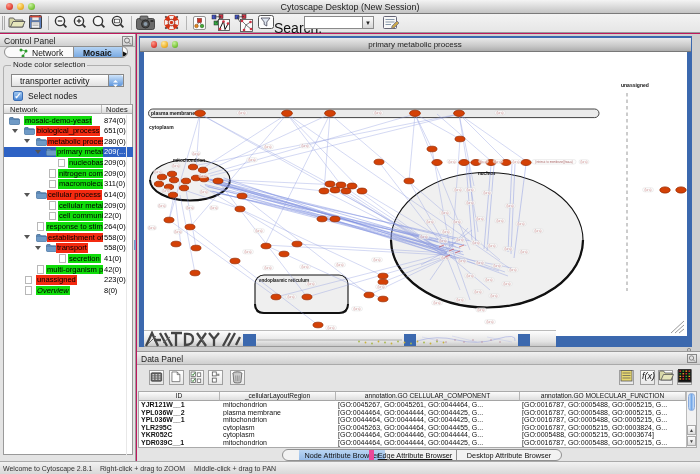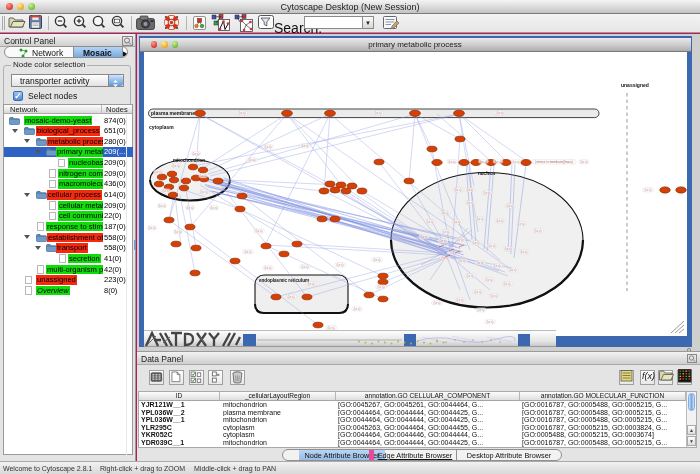--- a/index.html
+++ b/index.html
@@ -285,21 +285,21 @@
             <span class="num">209(0)</span>
           </div>
           <div class="trow" style="top:63.2px;">
             <span class="file" style="left:45px;"></span>
             <span class="hl g" style="left:54px;max-width:45px;">nitrogen compo</span>
             <span class="num">209(0)</span>
           </div>
           <div class="trow" style="top:73.8px;">
             <span class="file" style="left:45px;"></span>
             <span class="hl g" style="left:54px;max-width:45px;">macromolecule</span>
-            <span class="num">436(0)</span>
+            <span class="num">311(0)</span>
           </div>
           <div class="trow" style="top:84.5px;">
             <span class="arr" style="left:20px;"></span>
             <svg class="fold" style="left:32px;" viewBox="0 0 11 8">
               <path d="M0.5 1.5 Q0.5 0.5 1.5 0.5 L4 0.5 L5 1.8 L9.5 1.8 Q10.5 1.8 10.5 2.8 L10.5 6.5 Q10.5 7.5 9.5 7.5 L1.5 7.5 Q0.5 7.5 0.5 6.5 Z" fill="#5b87b5" stroke="#38628e" stroke-width="0.7"></path>
               <path d="M0.5 3 L10.5 3 L10.5 6.5 Q10.5 7.5 9.5 7.5 L1.5 7.5 Q0.5 7.5 0.5 6.5 Z" fill="#6f9ac6"></path>
             </svg>
             <span class="hl r" style="left:43px;max-width:56px;">cellular process</span>
             <span class="num">614(0)</span>
           </div>
@@ -309,21 +309,21 @@
             <span class="num">209(0)</span>
           </div>
           <div class="trow" style="top:105.8px;">
             <span class="file" style="left:45px;"></span>
             <span class="hl g" style="left:54px;max-width:45px;">cell communicat</span>
             <span class="num">22(0)</span>
           </div>
           <div class="trow" style="top:116.4px;">
             <span class="file" style="left:33px;"></span>
             <span class="hl g" style="left:42px;max-width:57px;">response to stimul</span>
-            <span class="num">187(0)</span>
+            <span class="num">264(0)</span>
           </div>
           <div class="trow" style="top:127.0px;">
             <span class="arr" style="left:20px;"></span>
             <svg class="fold" style="left:32px;" viewBox="0 0 11 8">
               <path d="M0.5 1.5 Q0.5 0.5 1.5 0.5 L4 0.5 L5 1.8 L9.5 1.8 Q10.5 1.8 10.5 2.8 L10.5 6.5 Q10.5 7.5 9.5 7.5 L1.5 7.5 Q0.5 7.5 0.5 6.5 Z" fill="#5b87b5" stroke="#38628e" stroke-width="0.7"></path>
               <path d="M0.5 3 L10.5 3 L10.5 6.5 Q10.5 7.5 9.5 7.5 L1.5 7.5 Q0.5 7.5 0.5 6.5 Z" fill="#6f9ac6"></path>
             </svg>
             <span class="hl r" style="left:43px;max-width:56px;">establishment of lo</span>
             <span class="num">558(0)</span>
           </div>

